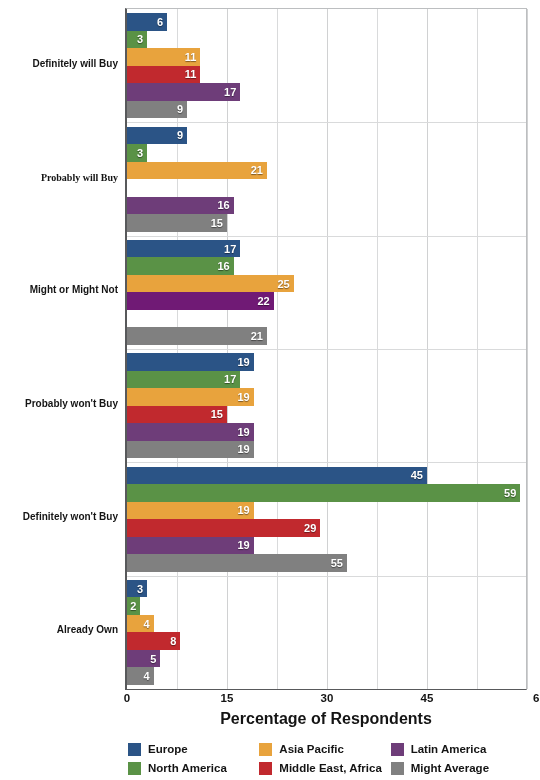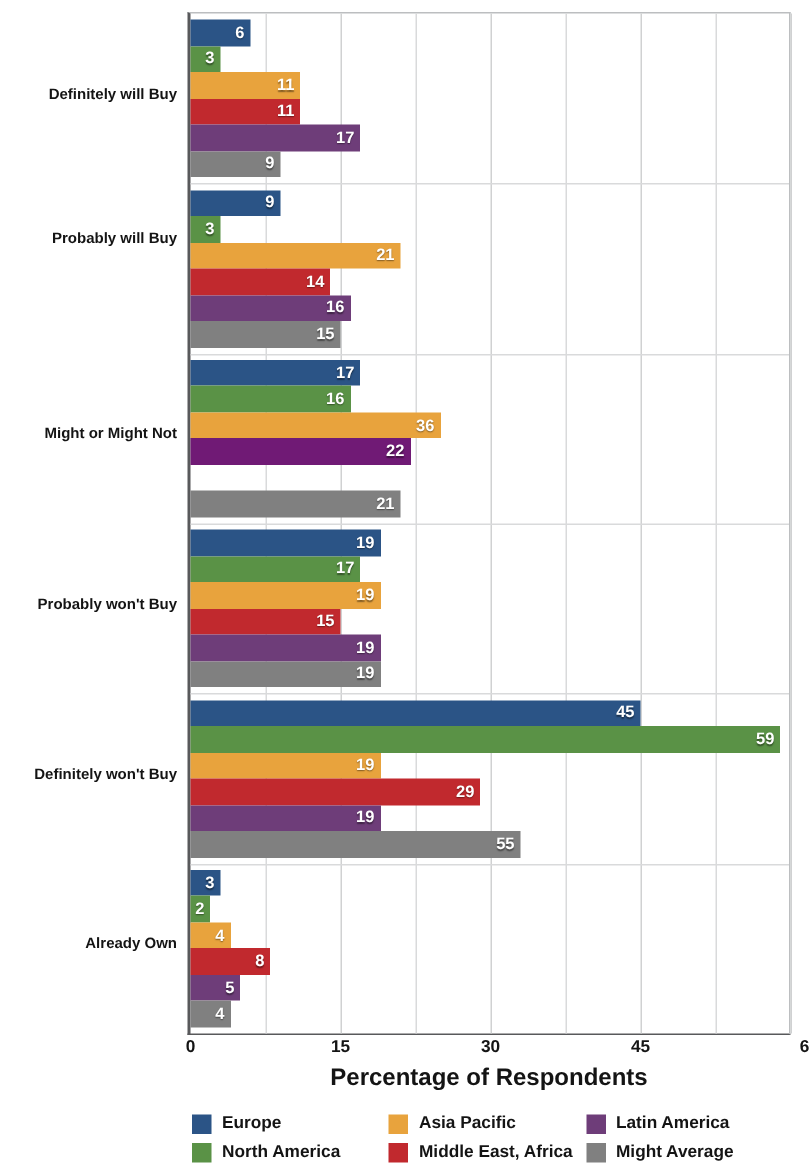--- a/index.html
+++ b/index.html
@@ -76,21 +76,21 @@
     font-size:11.5px;font-weight:bold;color:#141414;white-space:nowrap;
   }
 </style>
 </head>
 <body>
 
 <div id="chart-root">
 
   <div id="cat-labels">
       <div class="cat-label" style="top: 49.6667px;">Definitely will Buy</div>
-      <div class="cat-label" style="top: 146px;">Probably will Buy</div>
+      <div class="cat-label" style="top: 164px; font-family: Liberation Serif, serif;">Probably will Buy</div>
       <div class="cat-label" style="top: 276.333px;">Might or Might Not</div>
       <div class="cat-label" style="top: 389.667px;">Probably won't Buy</div>
       <div class="cat-label" style="top: 503px;">Definitely won't Buy</div>
       <div class="cat-label" style="top: 616.333px;">Already Own</div>
     </div>
 
   <div id="plot-area">
       <div class="gridline" style="left: 50px;"></div>
       <div class="gridline major" style="left: 100px;"></div>
       <div class="gridline" style="left: 150px;"></div>
@@ -141,25 +141,20 @@
         <div class="bar-row" style="position: absolute; left: 0px; right: 0px; top: 17.5px; height: 17.5px;">
           <div class="bar" title="North America: 3" style="width: 20px; background: rgb(90, 146, 70);">
             <span class="bar-value">3</span>
           </div>
         </div>
         <div class="bar-row" style="position: absolute; left: 0px; right: 0px; top: 35px; height: 17.5px;">
           <div class="bar" title="Asia Pacific: 21" style="width: 140px; background: rgb(232, 163, 61);">
             <span class="bar-value">21</span>
           </div>
         </div>
-        <div class="bar-row" style="position: absolute; left: 0px; right: 0px; top: 52.5px; height: 17.5px;">
-          <div class="bar" title="Middle East, Africa: 14" style="width: 93.3333px; background: rgb(193, 41, 46);">
-            <span class="bar-value">14</span>
-          </div>
-        </div>
         <div class="bar-row" style="position: absolute; left: 0px; right: 0px; top: 70px; height: 17.5px;">
           <div class="bar" title="Latin America: 16" style="width: 106.667px; background: rgb(110, 61, 121);">
             <span class="bar-value">16</span>
           </div>
         </div>
         <div class="bar-row" style="position: absolute; left: 0px; right: 0px; top: 87.5px; height: 17.5px;">
           <div class="bar" title="Global Average: 15" style="width: 100px; background: rgb(128, 128, 128);">
             <span class="bar-value">15</span>
           </div>
         </div>
@@ -171,21 +166,21 @@
             <span class="bar-value">17</span>
           </div>
         </div>
         <div class="bar-row" style="position: absolute; left: 0px; right: 0px; top: 17.5px; height: 17.5px;">
           <div class="bar" title="North America: 16" style="width: 106.667px; background: rgb(90, 146, 70);">
             <span class="bar-value">16</span>
           </div>
         </div>
         <div class="bar-row" style="position: absolute; left: 0px; right: 0px; top: 35px; height: 17.5px;">
           <div class="bar" title="Asia Pacific: 25" style="width: 166.667px; background: rgb(232, 163, 61);">
-            <span class="bar-value">36</span>
+            <span class="bar-value">25</span>
           </div>
         </div>
         <div class="bar-row" style="position: absolute; left: 0px; right: 0px; top: 52.5px; height: 17.5px;">
           <div class="bar" title="Middle East, Africa: 22" style="width: 146.667px; background: #701a75;">
             <span class="bar-value">22</span>
           </div>
         </div>
         <div class="bar-row" style="position: absolute; left: 0px; right: 0px; top: 87.5px; height: 17.5px;">
           <div class="bar" title="Global Average: 21" style="width: 140px; background: rgb(128, 128, 128);">
             <span class="bar-value">21</span>

